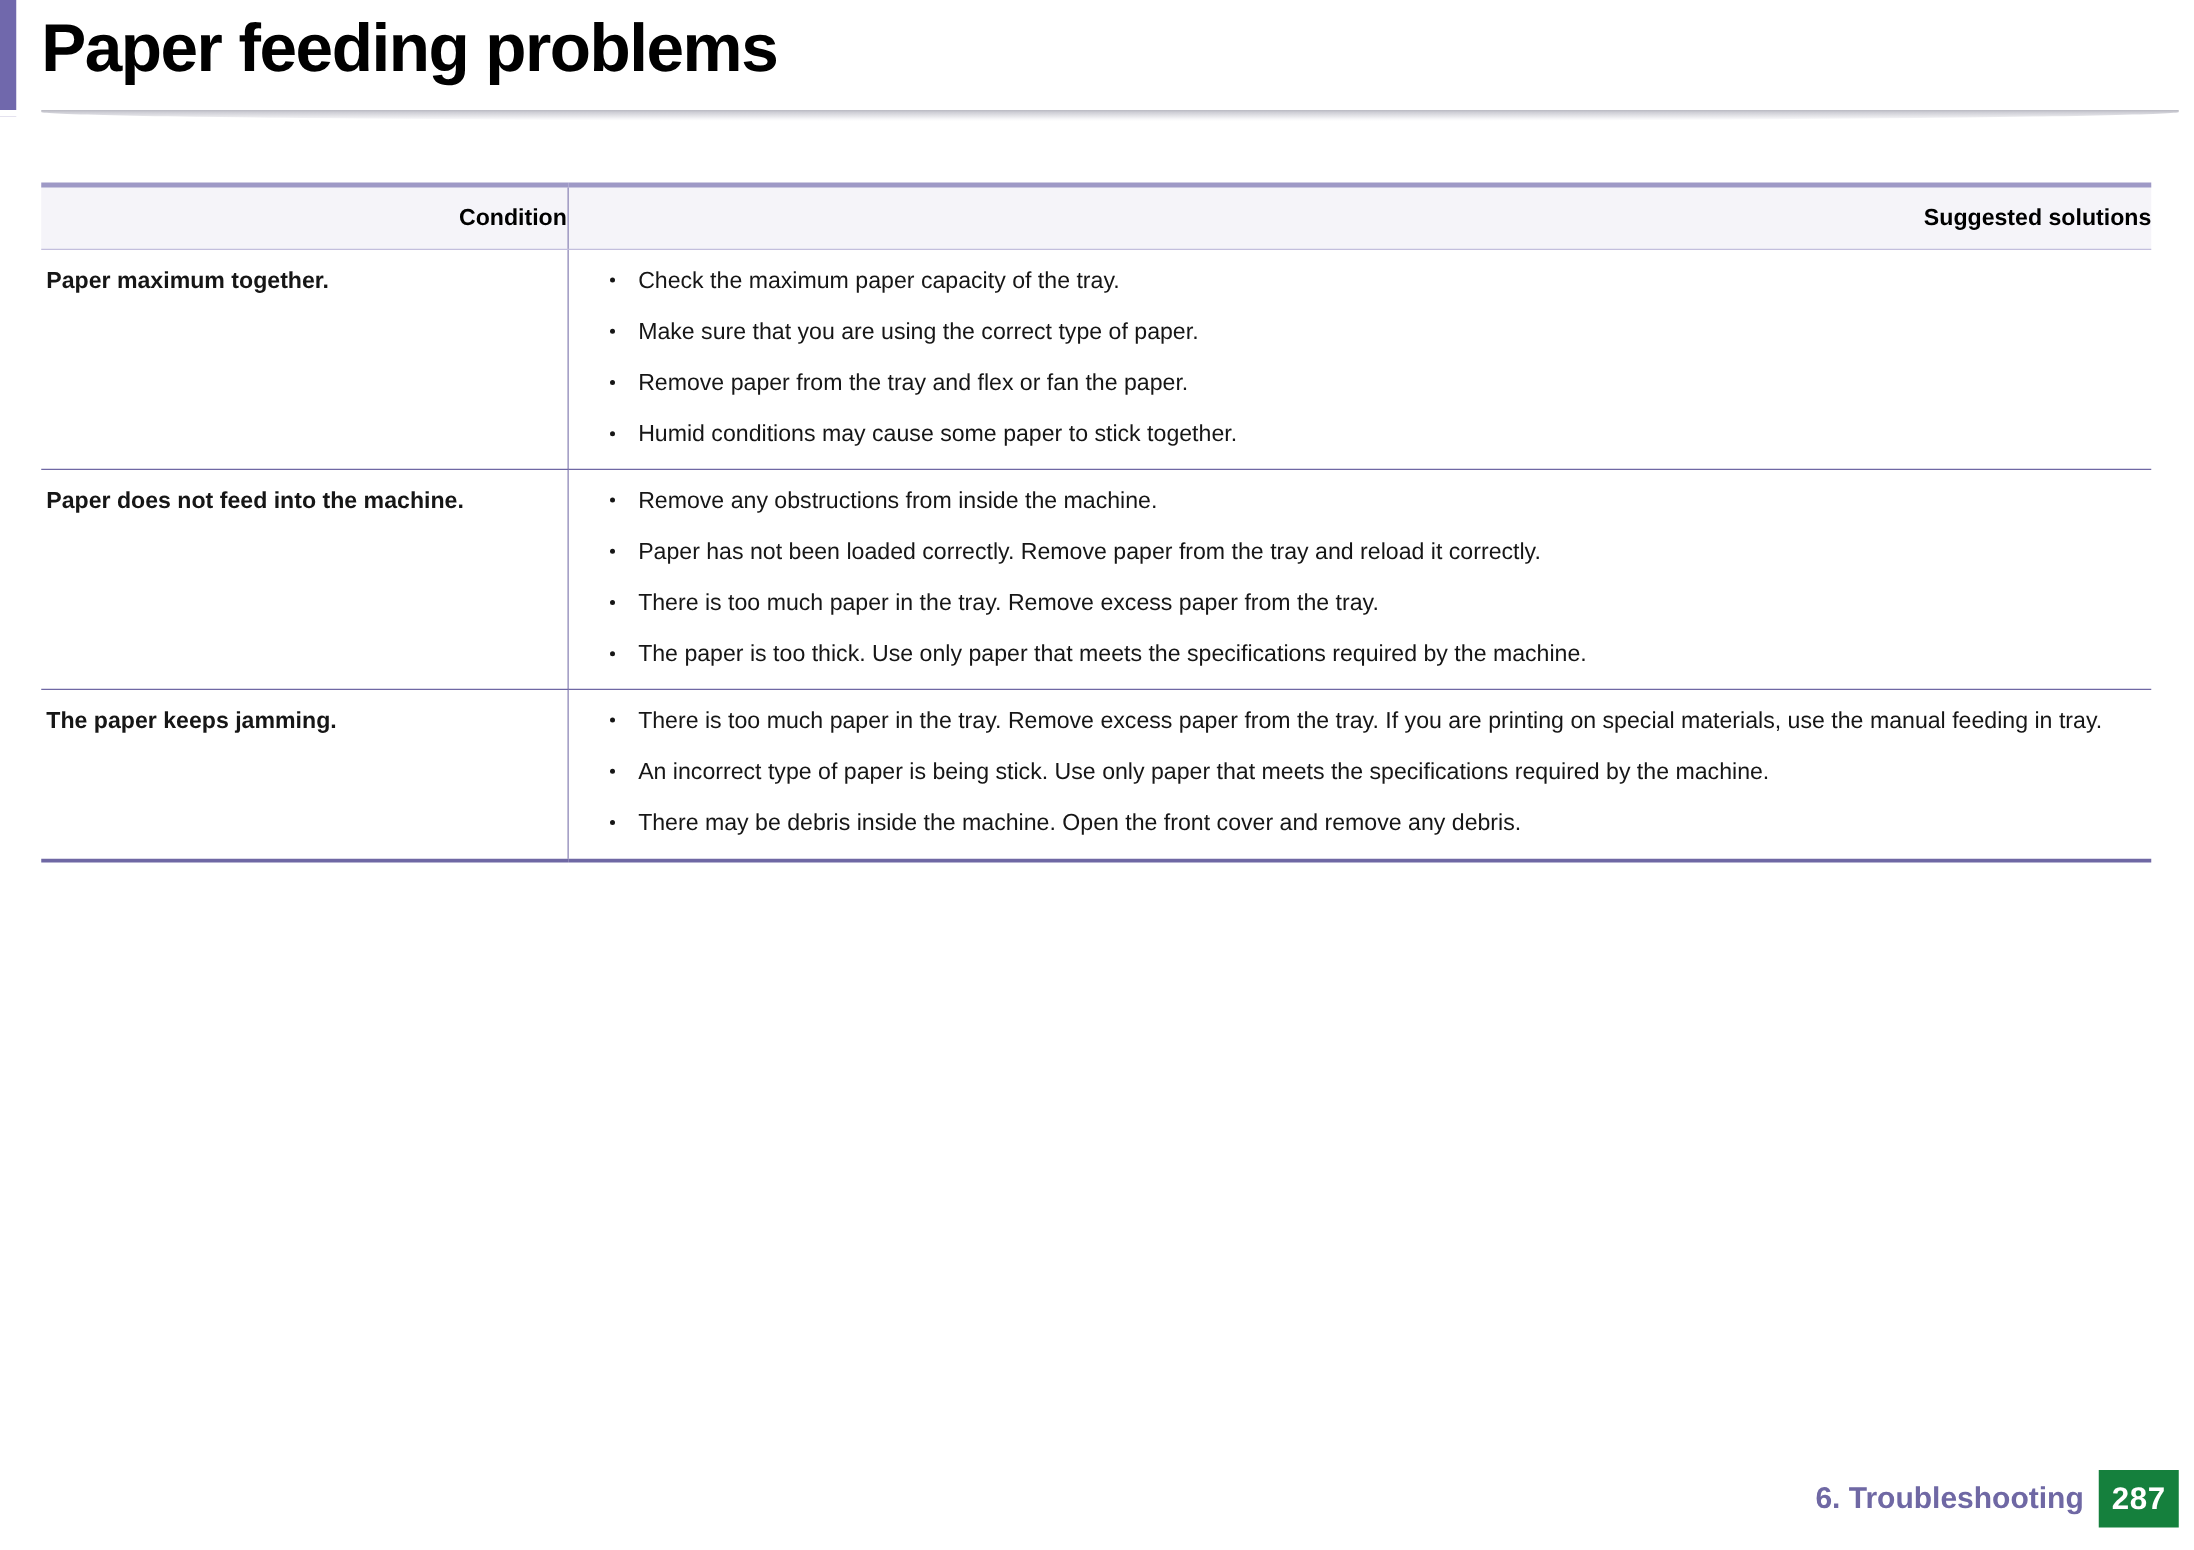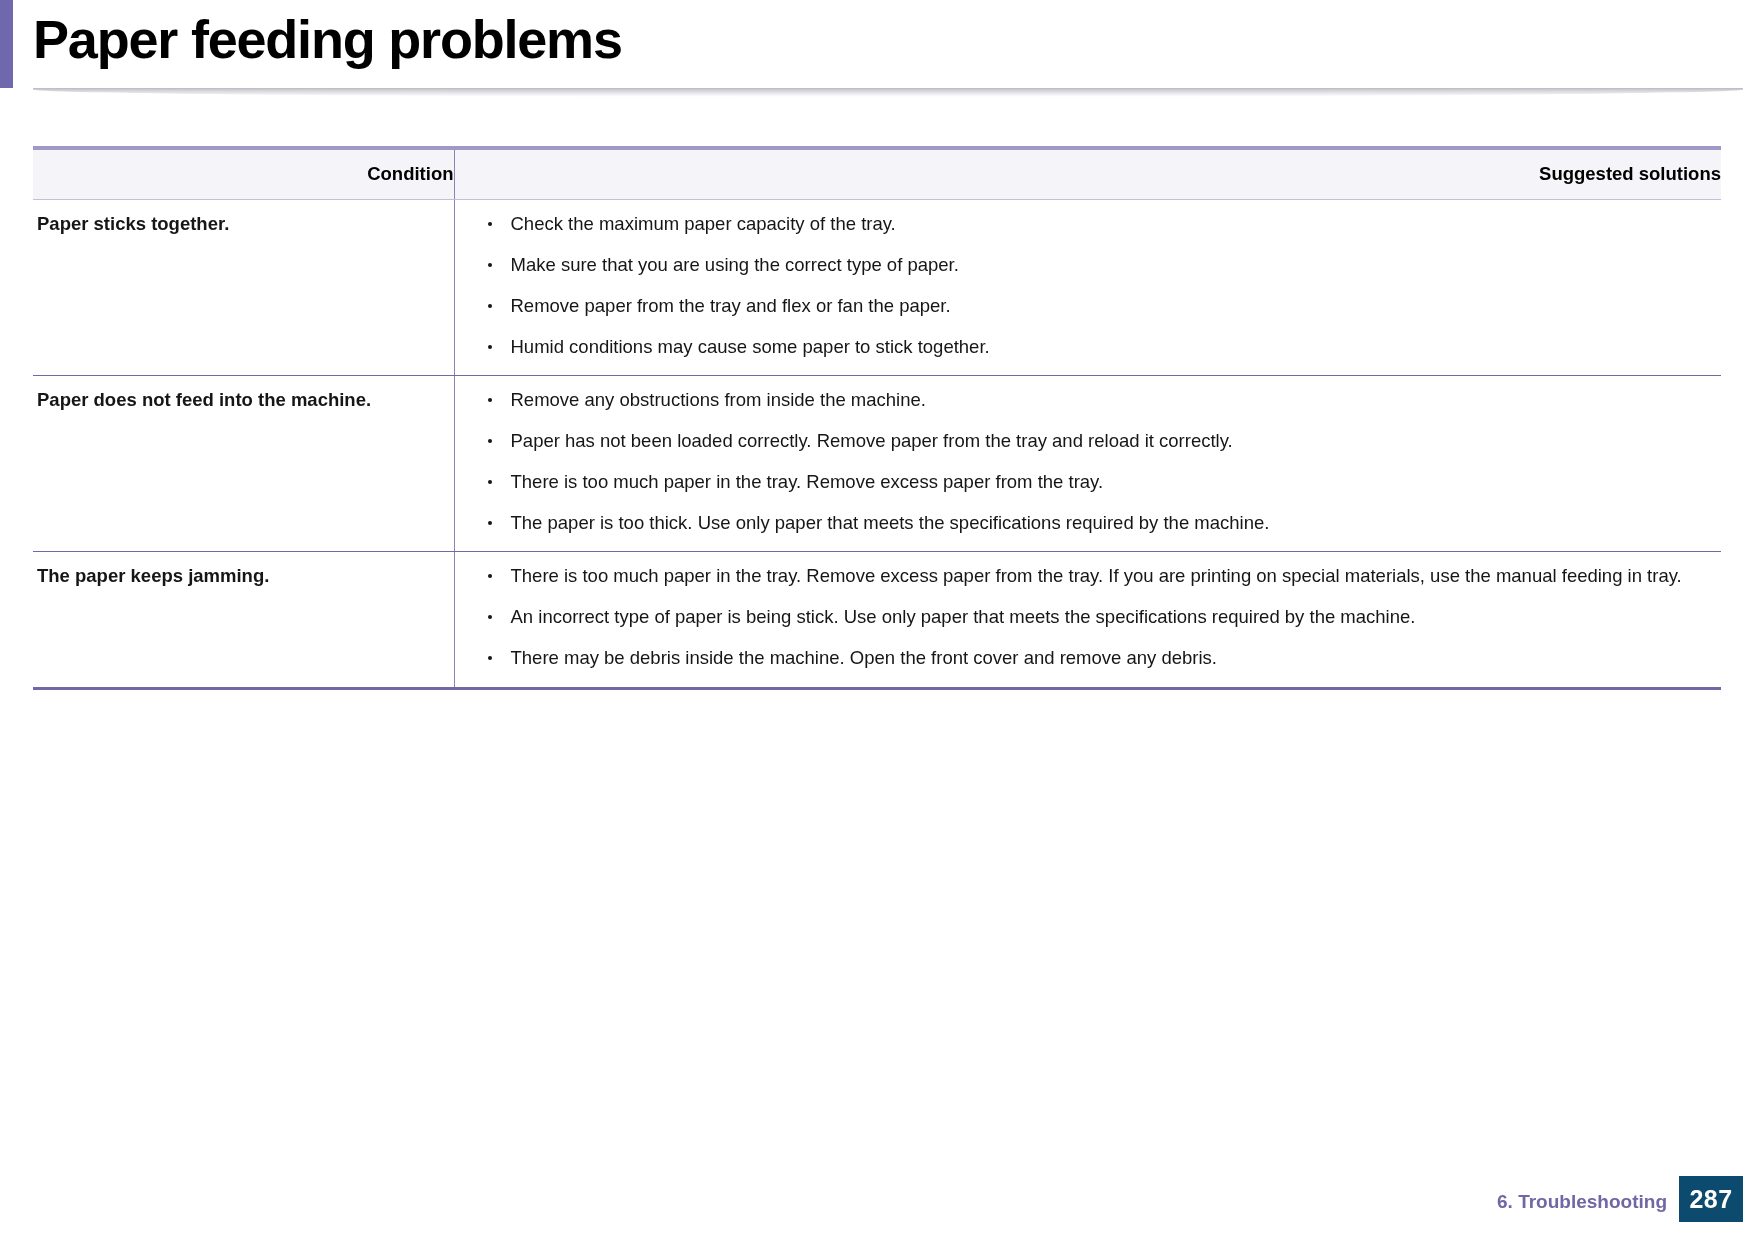--- a/index.html
+++ b/index.html
@@ -151,32 +151,32 @@
     position: absolute;
     left: 0;
     right: 0;
     bottom: 18px;
     height: 46px;
   }
   .footer-chapter {
     position: absolute;
     right: 88px;
     bottom: 9px;
-    font-size: 19px;
+    font-size: 24px;
     font-weight: bold;
     color: #6f68a4;
     white-space: nowrap;
   }
   .footer-page-badge {
     position: absolute;
     right: 12px;
     bottom: 0;
     width: 64px;
     height: 46px;
-    background: #0c4a6e;
+    background: #15803d;
     color: #ffffff;
     font-size: 25px;
     font-weight: bold;
     display: flex;
     align-items: center;
     justify-content: center;
     letter-spacing: 0.5px;
   }
 </style>
 </head>
@@ -198,21 +198,21 @@
     <thead>
       <tr>
         <th class="th-condition">Condition</th>
         <th class="th-solution">Suggested solutions</th>
       </tr>
     </thead>
     <tbody>
 
 
       <tr>
-        <td class="cell-condition">Paper sticks together.</td>
+        <td class="cell-condition">Paper maximum together.</td>
         <td class="cell-solution">
           <ul class="bullet-list">
             <li>Check the maximum paper capacity of the tray.</li>
             <li>Make sure that you are using the correct type of paper.</li>
             <li>Remove paper from the tray and flex or fan the paper.</li>
             <li>Humid conditions may cause some paper to stick together.</li>
           </ul>
         </td>
       </tr>
 

